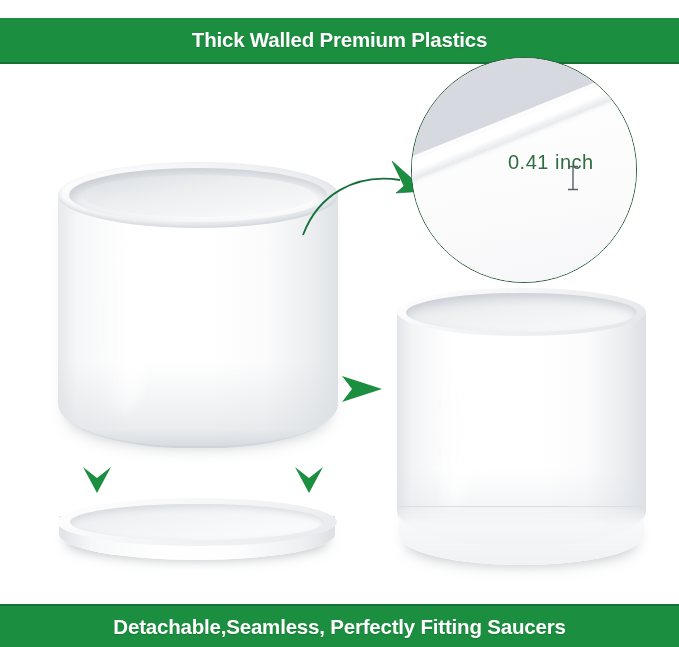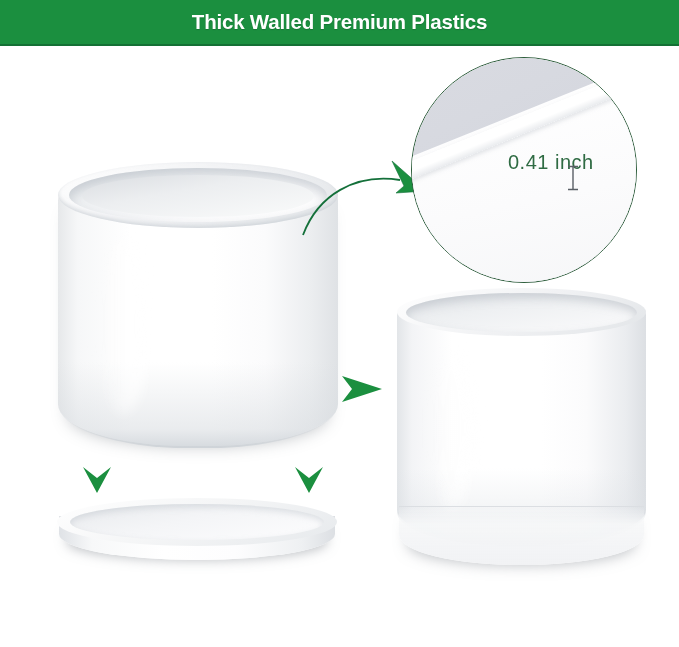--- a/index.html
+++ b/index.html
@@ -24,21 +24,21 @@
     position: absolute;
     left: 0;
     width: 679px;
     background: #1b8f3f;
     display: flex;
     align-items: center;
     justify-content: center;
     box-sizing: border-box;
   }
   .banner-top {
-    top: 0;
+    top: 18px;
     height: 46px;
     border-bottom: 2px solid #147034;
   }
   .banner-bottom {
     top: 604px;
     height: 43px;
     border-top: 2px solid #147034;
   }
   .banner-text {
     color: #ffffff;
@@ -394,14 +394,17 @@
 
   <div class="pot pot-right">
     <div class="body"></div>
     <div class="body-shade"></div>
     <div class="highlight"></div>
     <div class="saucer-base"></div>
     <div class="rim-outer"></div>
     <div class="rim-inner"></div>
   </div>
 
+  <div class="banner banner-bottom">
+    <div class="banner-text">Detachable,Seamless, Perfectly Fitting Saucers</div>
+  </div>
 
 </div>
 
 </body></html>

